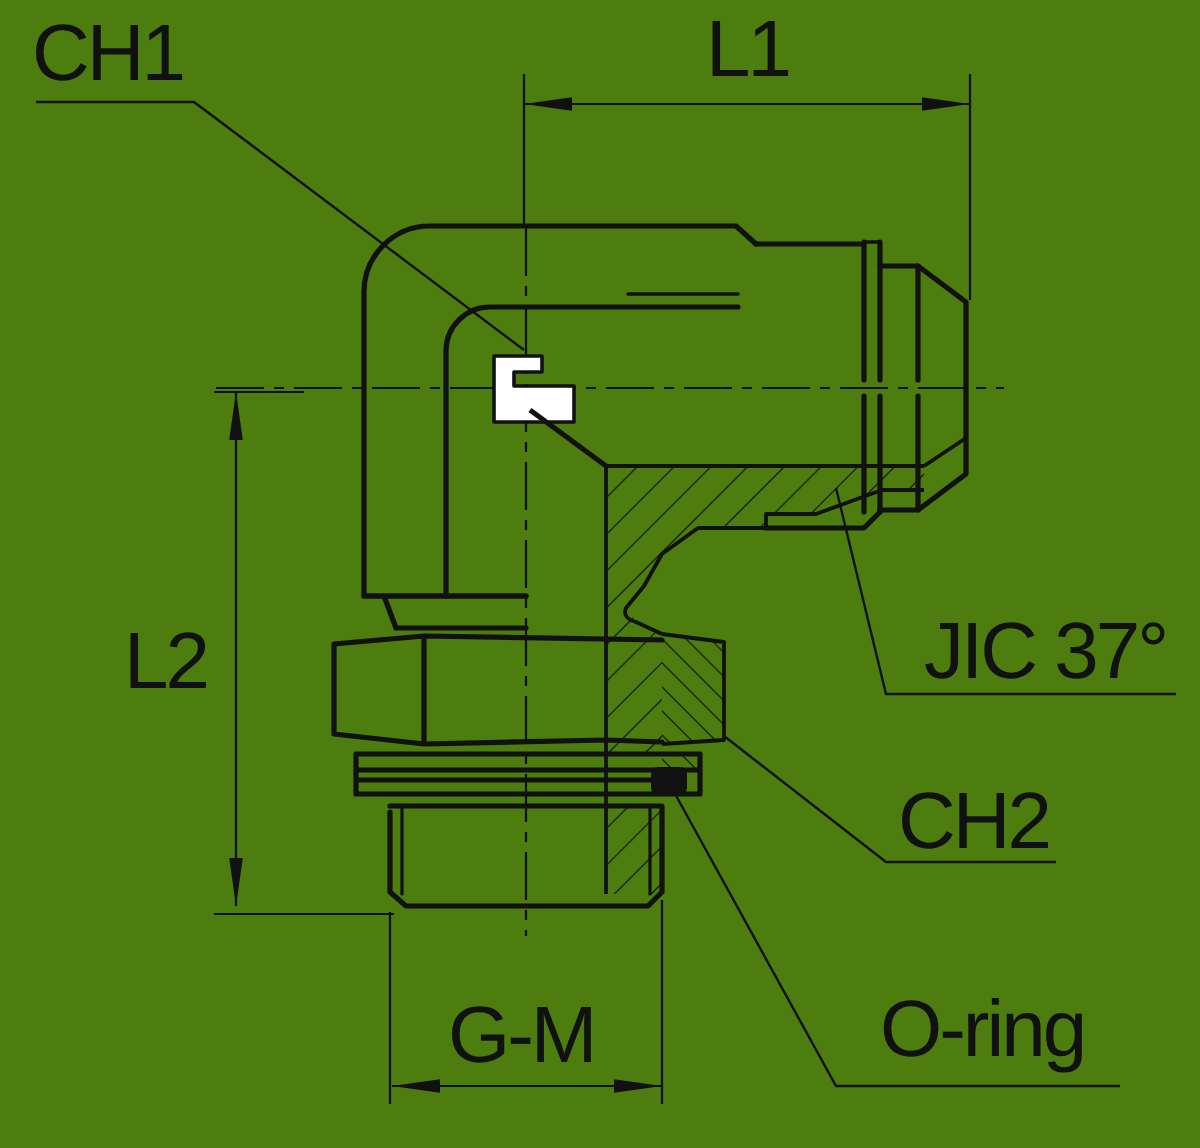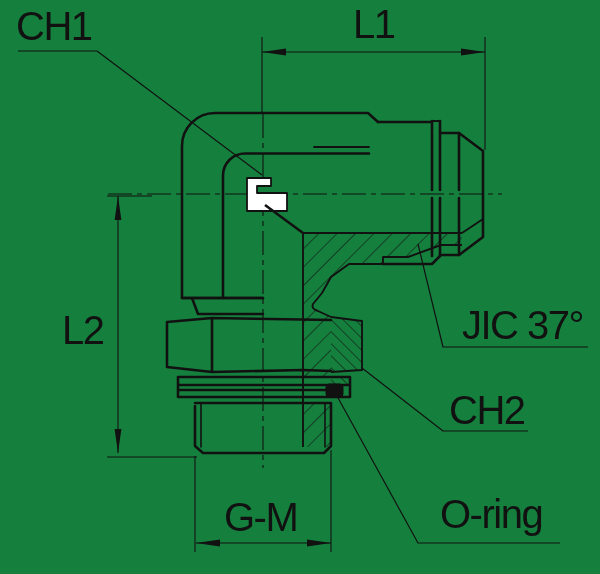--- a/index.html
+++ b/index.html
@@ -1,16 +1,16 @@
 <!DOCTYPE html>
 <html><head>
 <meta charset="utf-8">
 <style>
   html,body{margin:0;padding:0;background:#ffffff;}
-  .stage{position:relative;width:600px;height:574px;background:#15803d;overflow:hidden;}
+  .stage{position:relative;width:600px;height:574px;background:#4d7c0f;overflow:hidden;}
   svg{display:block;}
   text{font-family:"Liberation Sans","DejaVu Sans",sans-serif;fill:#111;letter-spacing:-1.5px;}
   .lbl{font-size:40px;}
 </style>
 </head>
 <body>
 
 <div class="stage">
 <svg width="600" height="574" viewBox="0 0 600 574">
   <defs>

